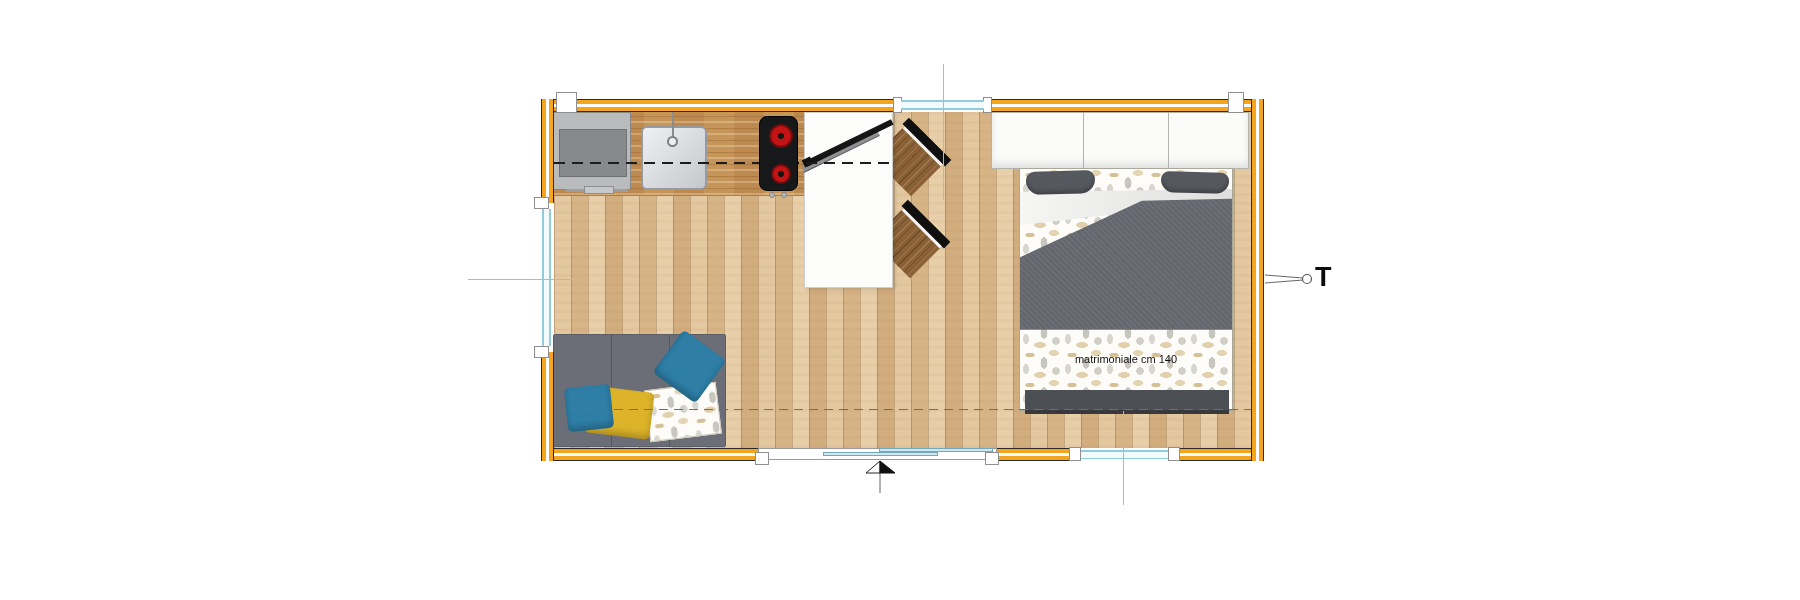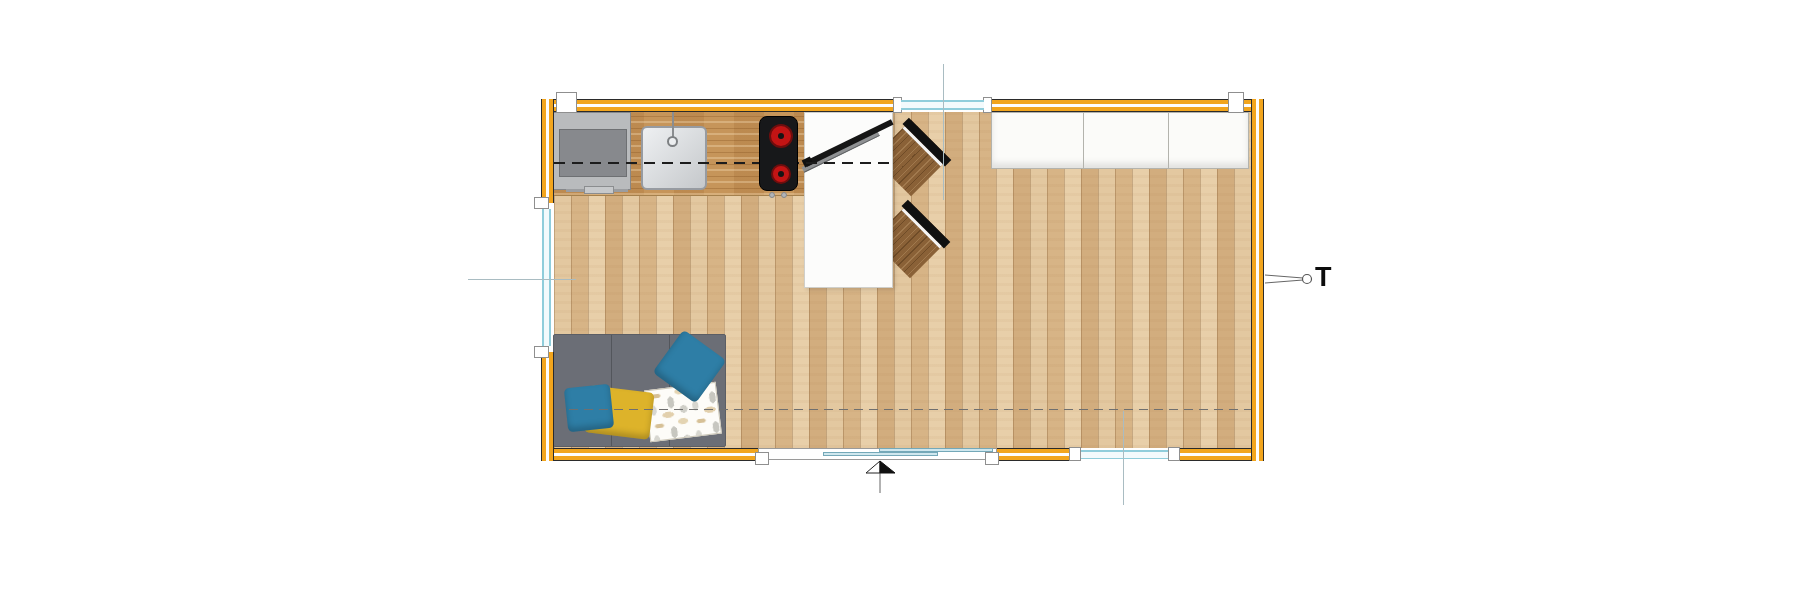--- a/index.html
+++ b/index.html
@@ -141,20 +141,28 @@
     <div class="rail-g"></div>
     <div class="rail-b"></div>
     <div class="foot"></div>
   </div>
 
   <div class="abs wardrobe" style="left:991px;top:112px;width:258px;height:57px;">
     <div class="div" style="left:91px;"></div>
     <div class="div" style="left:176px;"></div>
   </div>
 
+  <div class="abs bed floral" style="left:1019px;top:168px;width:214px;height:243px;">
+    <div class="sheet"></div>
+    <div class="duvet"></div>
+    <div class="bpillow" style="left:6px;top:2px;width:69px;height:23px;transform:rotate(-1.5deg);"></div>
+    <div class="bpillow" style="left:141px;top:3px;width:68px;height:21px;transform:rotate(1.5deg);"></div>
+    <div class="bed-label">matrimoniale cm 140</div>
+    <div class="bed-footer" style="left:5px;top:221px;width:204px;height:20px;"></div>
+  </div>
 
   <div class="abs sofa" style="left:553px;top:334px;width:173px;height:113px;">
     <div class="seam" style="left:57px;"></div>
     <div class="seam" style="left:115px;"></div>
   </div>
   <div class="abs blanket floral" style="left:647px;top:386px;width:72px;height:52px;transform:rotate(-7deg);"></div>
   <div class="abs cushion" style="left:586px;top:389px;width:66px;height:47px;transform:rotate(7deg);background:var(--pillow_yellow);"></div>
   <div class="abs cushion" style="left:566px;top:386px;width:46px;height:44px;transform:rotate(-6deg);background:var(--pillow_blue);"></div>
   <div class="abs cushion" style="left:663px;top:340px;width:53px;height:53px;transform:rotate(36deg);background:var(--pillow_blue);"></div>
 

